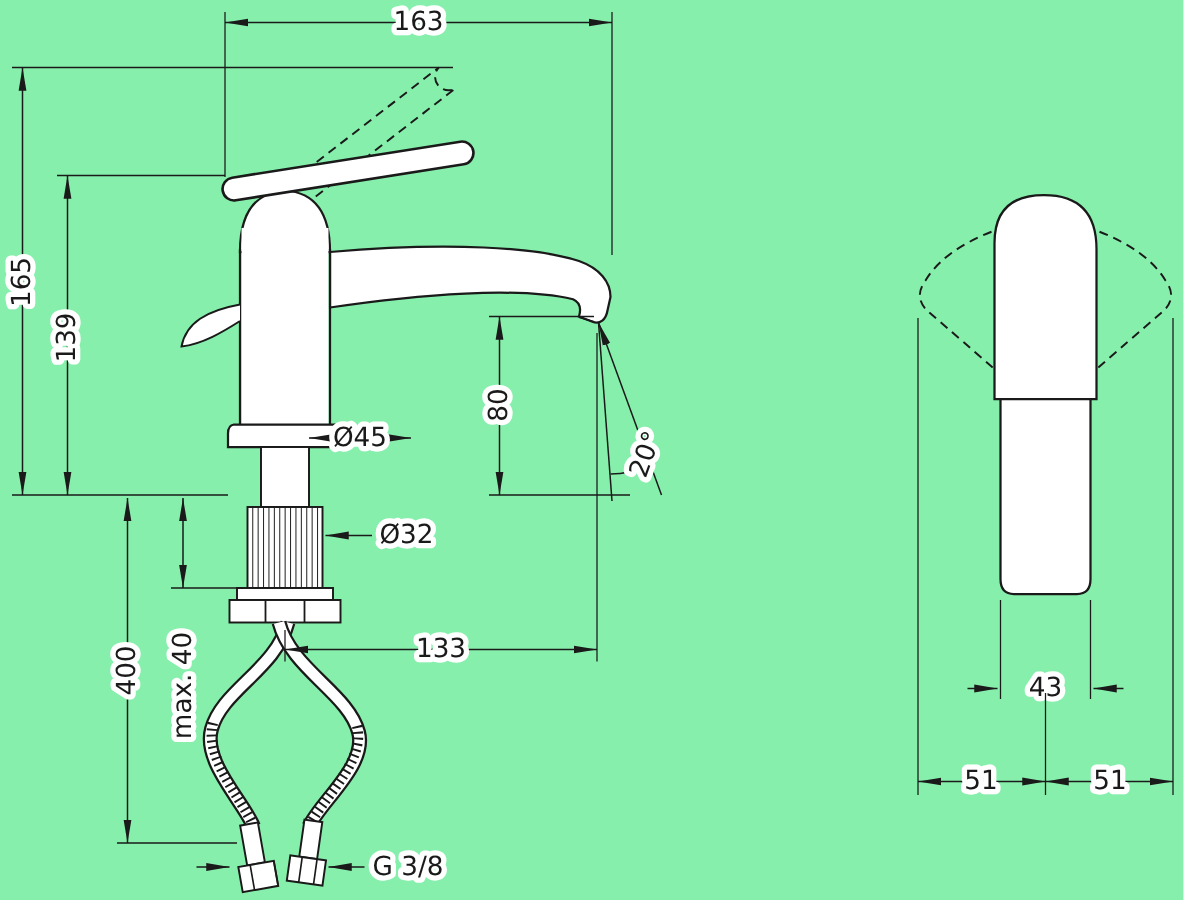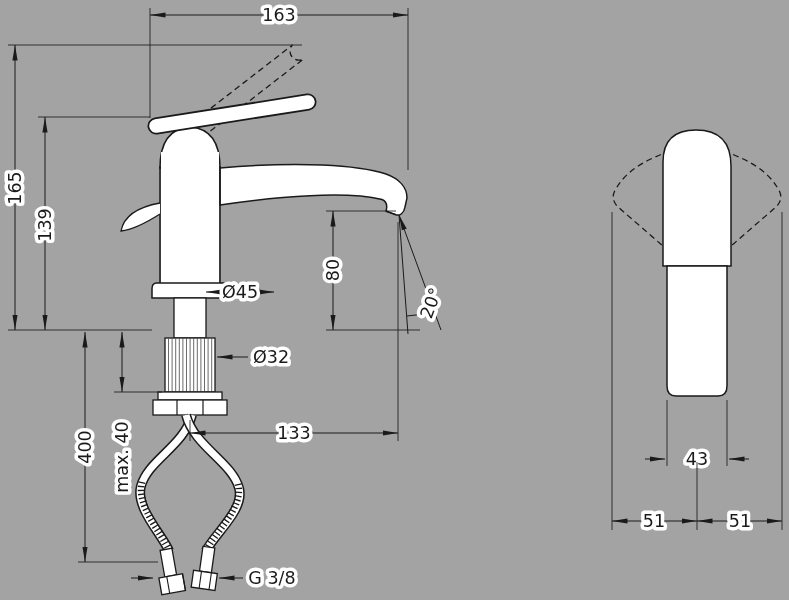--- a/index.html
+++ b/index.html
@@ -1,16 +1,16 @@
 <!DOCTYPE html>
 <html><head>
 <meta charset="utf-8">
 <style>
   html,body{margin:0;padding:0;background:#fff;}
-  .canvas{width:789px;height:600px;background:#a3a3a3;position:relative;overflow:hidden;}
+  .canvas{width:789px;height:600px;background:#86efac;position:relative;overflow:hidden;}
   svg{display:block;}
   text{
     font-family:"DejaVu Sans","Liberation Sans",sans-serif;
     font-size:17.5px;
     fill:#1a1a1a;
   }
   .halo{
     paint-order:stroke;
     stroke:#ffffff;
     stroke-width:7px;

